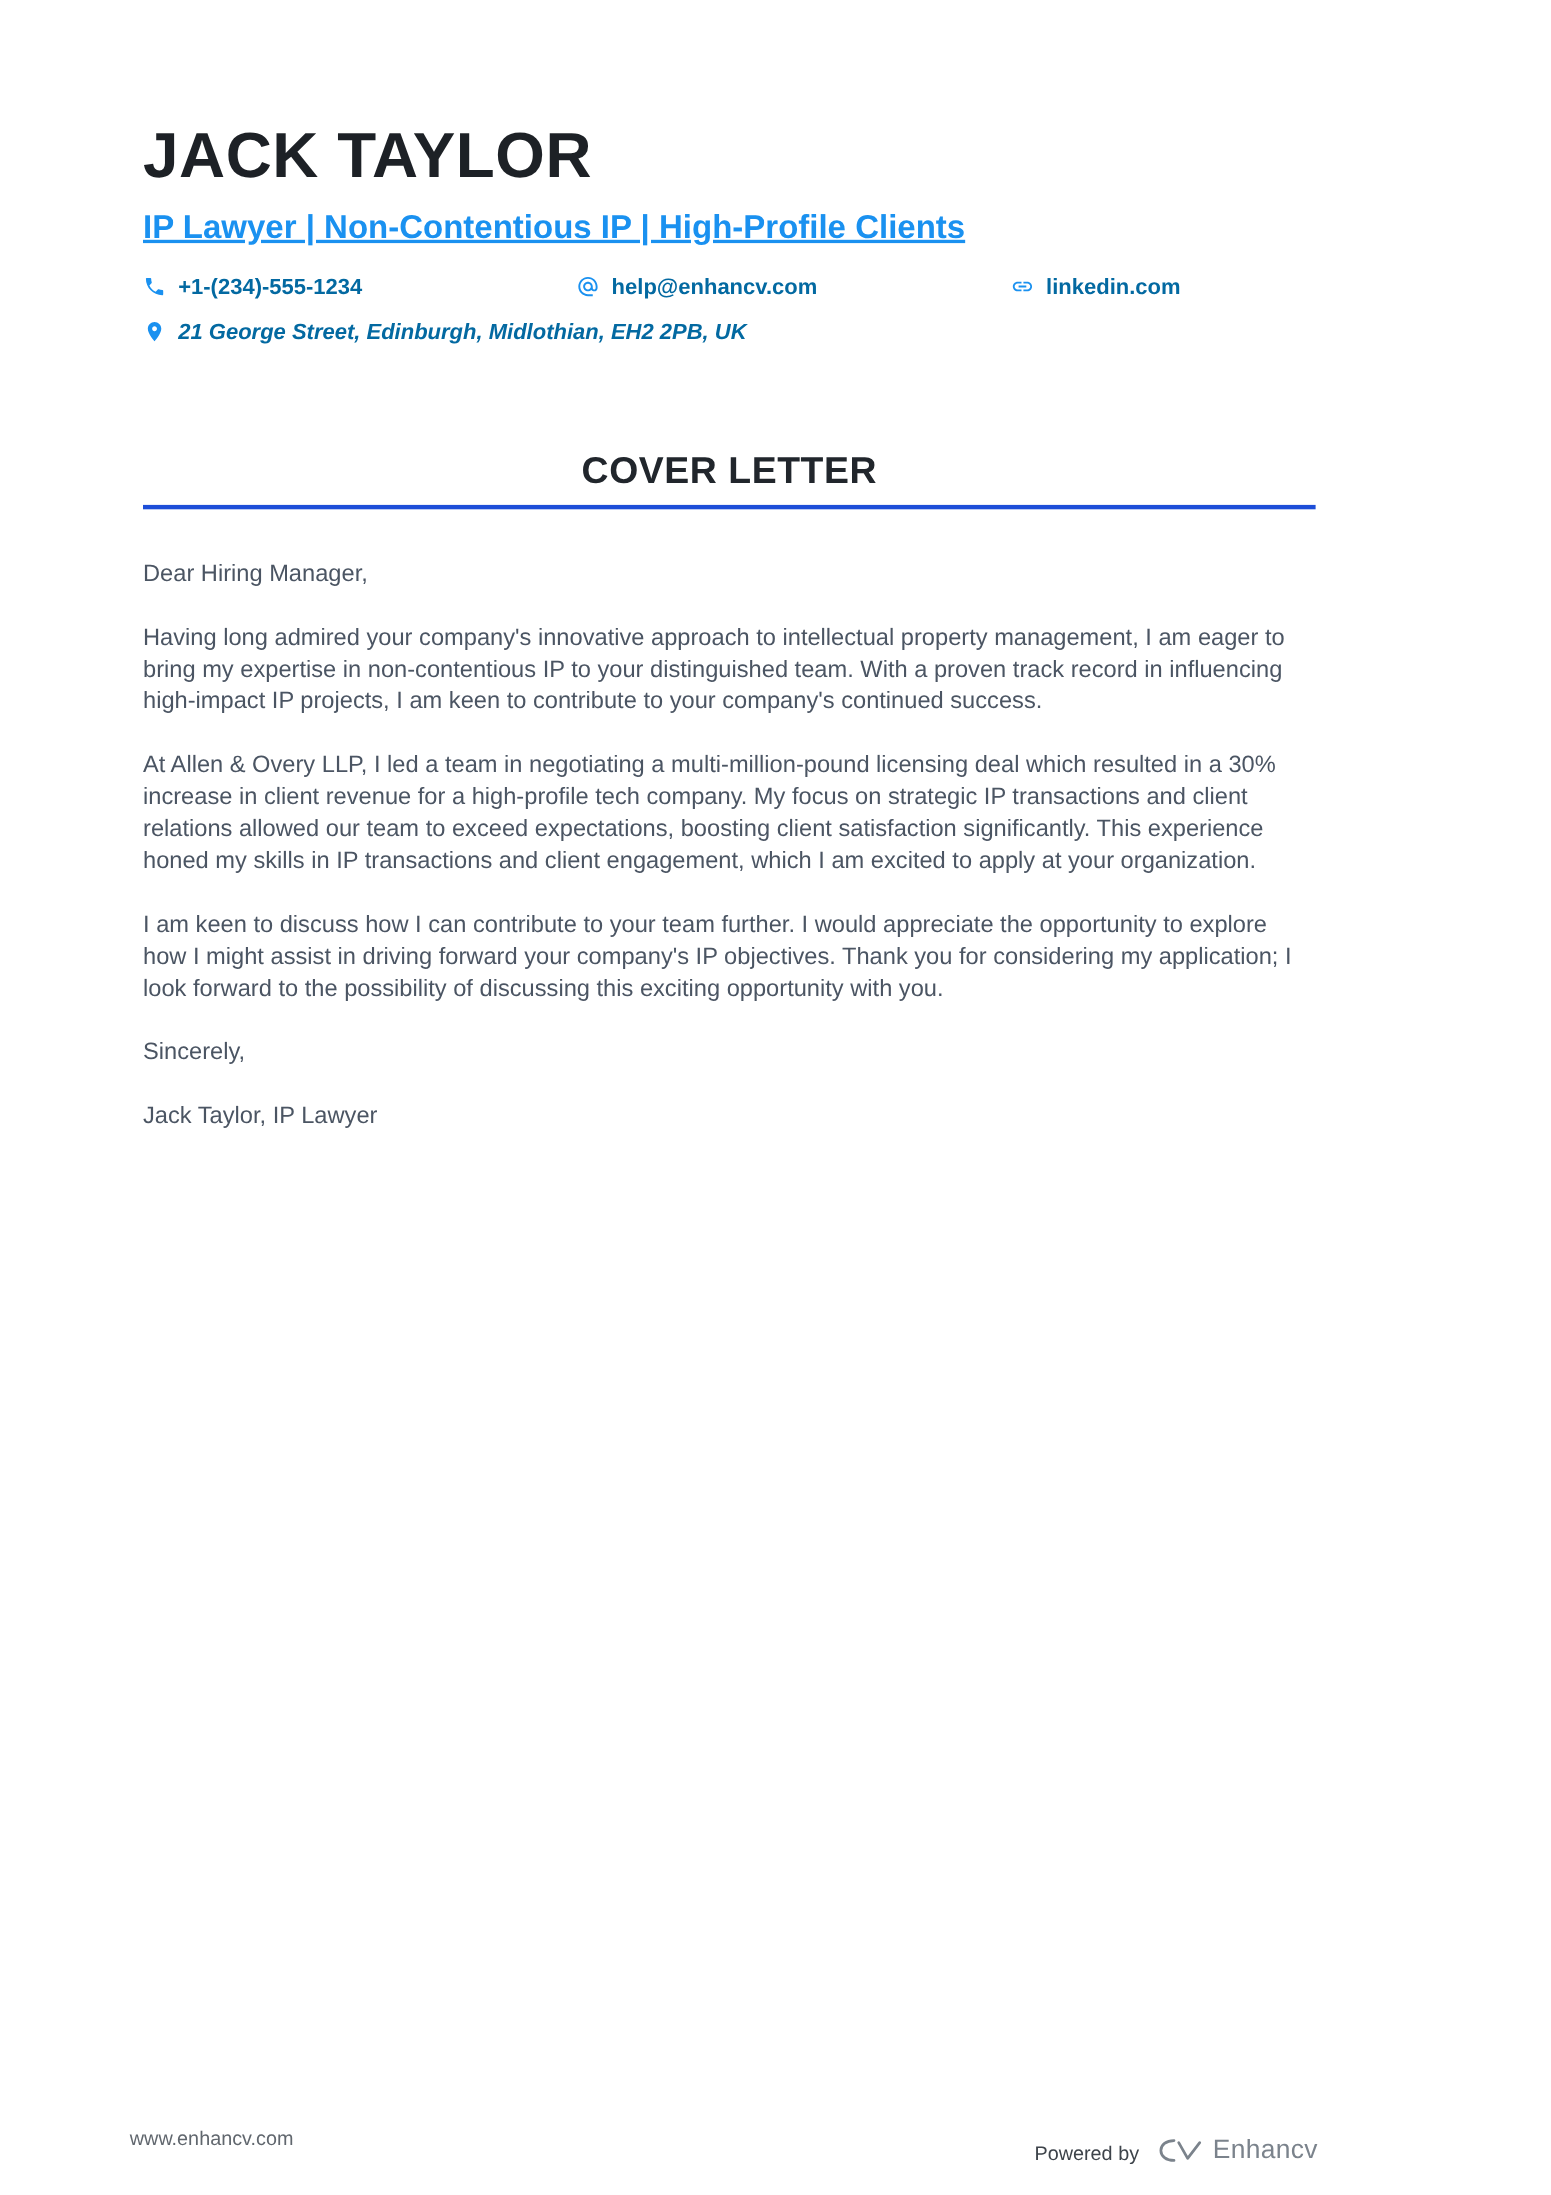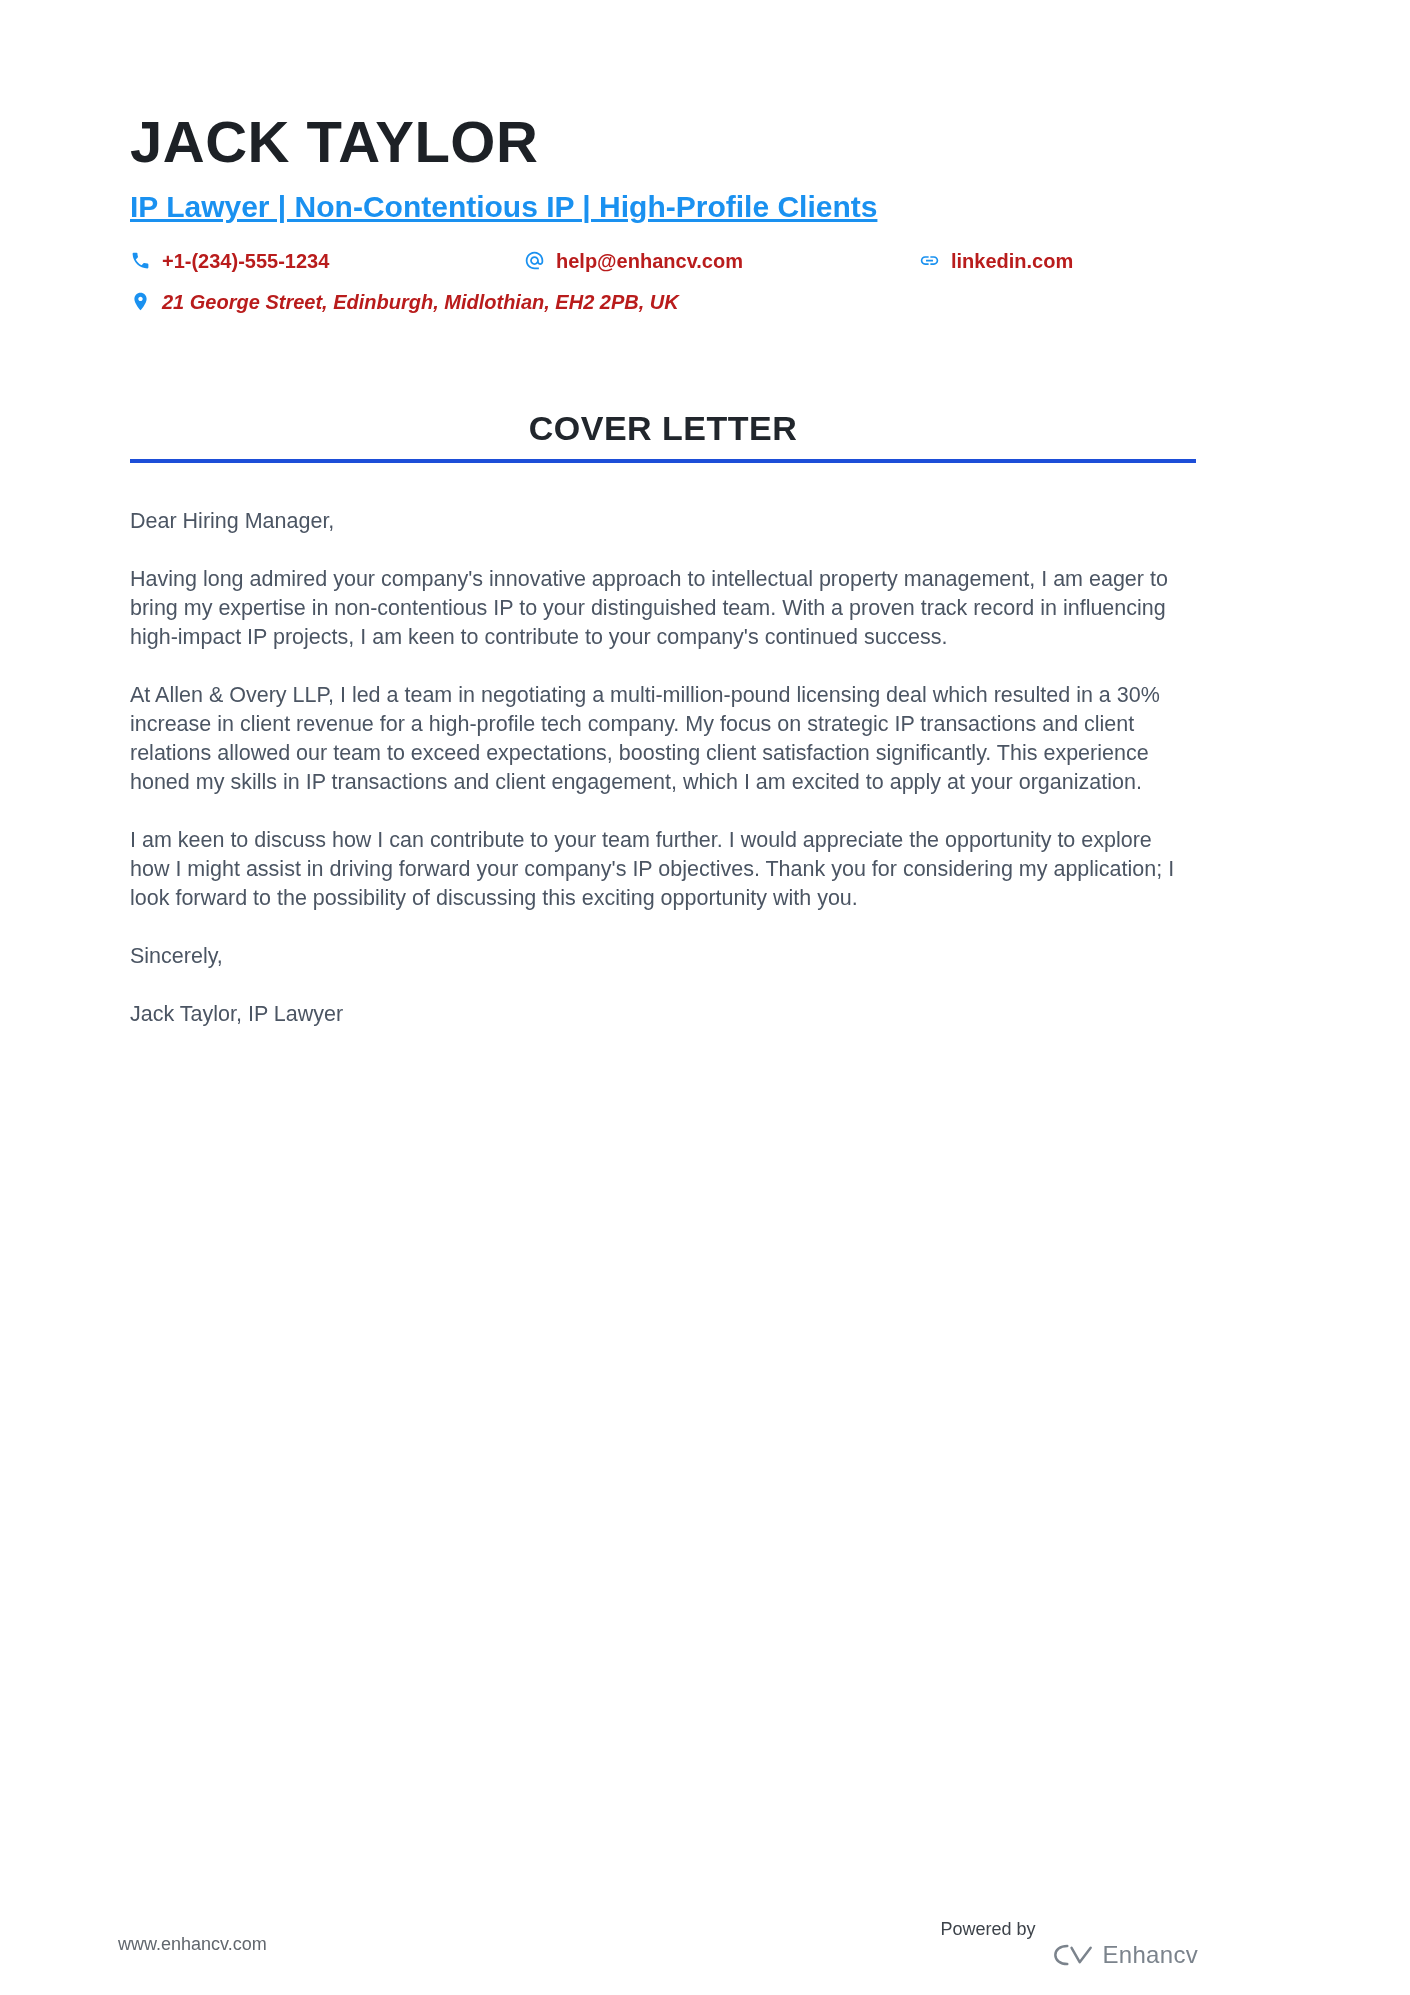--- a/index.html
+++ b/index.html
@@ -41,21 +41,21 @@
     grid-template-columns: 394px 395px 1fr;
     row-gap: 17px;
     align-items: center;
   }
   .contact-item {
     display: flex;
     align-items: center;
     gap: 11px;
     font-size: 20px;
     font-weight: 700;
-    color: #b91c1c;
+    color: #0369a1;
     line-height: 1.2;
   }
   .contact-item .cicon {
     width: 21px;
     height: 21px;
     flex: none;
     display: inline-flex;
   }
   .contact-item .cicon svg { width: 21px; height: 21px; fill: #1a91f0; }
   .contact-address { grid-column: 1 / -1; font-style: italic; }
@@ -91,21 +91,21 @@
     justify-content: space-between;
     align-items: center;
   }
   .footer-site {
     font-size: 18px;
     color: #61676e;
     text-decoration: none;
   }
   .powered {
     display: flex;
-    align-items: flex-start;
+    align-items: flex-end;
     gap: 16px;
   }
   .powered-label {
     font-size: 18px;
     color: #3d434a;
   }
   .brand {
     display: flex;
     align-items: center;
     gap: 9px;

